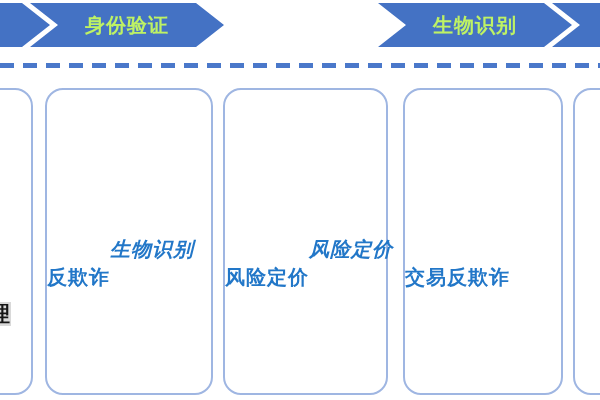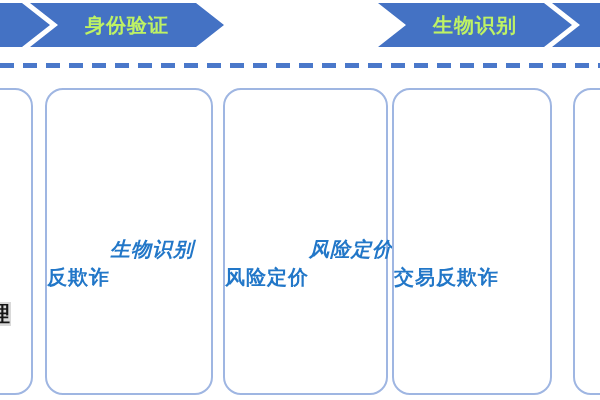--- a/index.html
+++ b/index.html
@@ -68,21 +68,21 @@
     border: 2px solid #9fb6e2;
     border-radius: 18px;
     box-sizing: border-box;
     display: flex;
     flex-direction: row;
     align-items: center;
   }
   .card-0 { left: -130px; width: 163px; }
   .card-1 { left: 45px;  width: 168px; }
   .card-2 { left: 223px; width: 165px; }
-  .card-3 { left: 392px; width: 160px; text-align: right; }
+  .card-3 { left: 403px; width: 160px; text-align: right; }
   .card-4 { left: 573px; width: 160px; }
 
   .card-line {
     color: #2277c8;
     font-size: 20px;
     font-weight: bold;
     letter-spacing: 1px;
     line-height: 20px;
     white-space: nowrap;
   }

